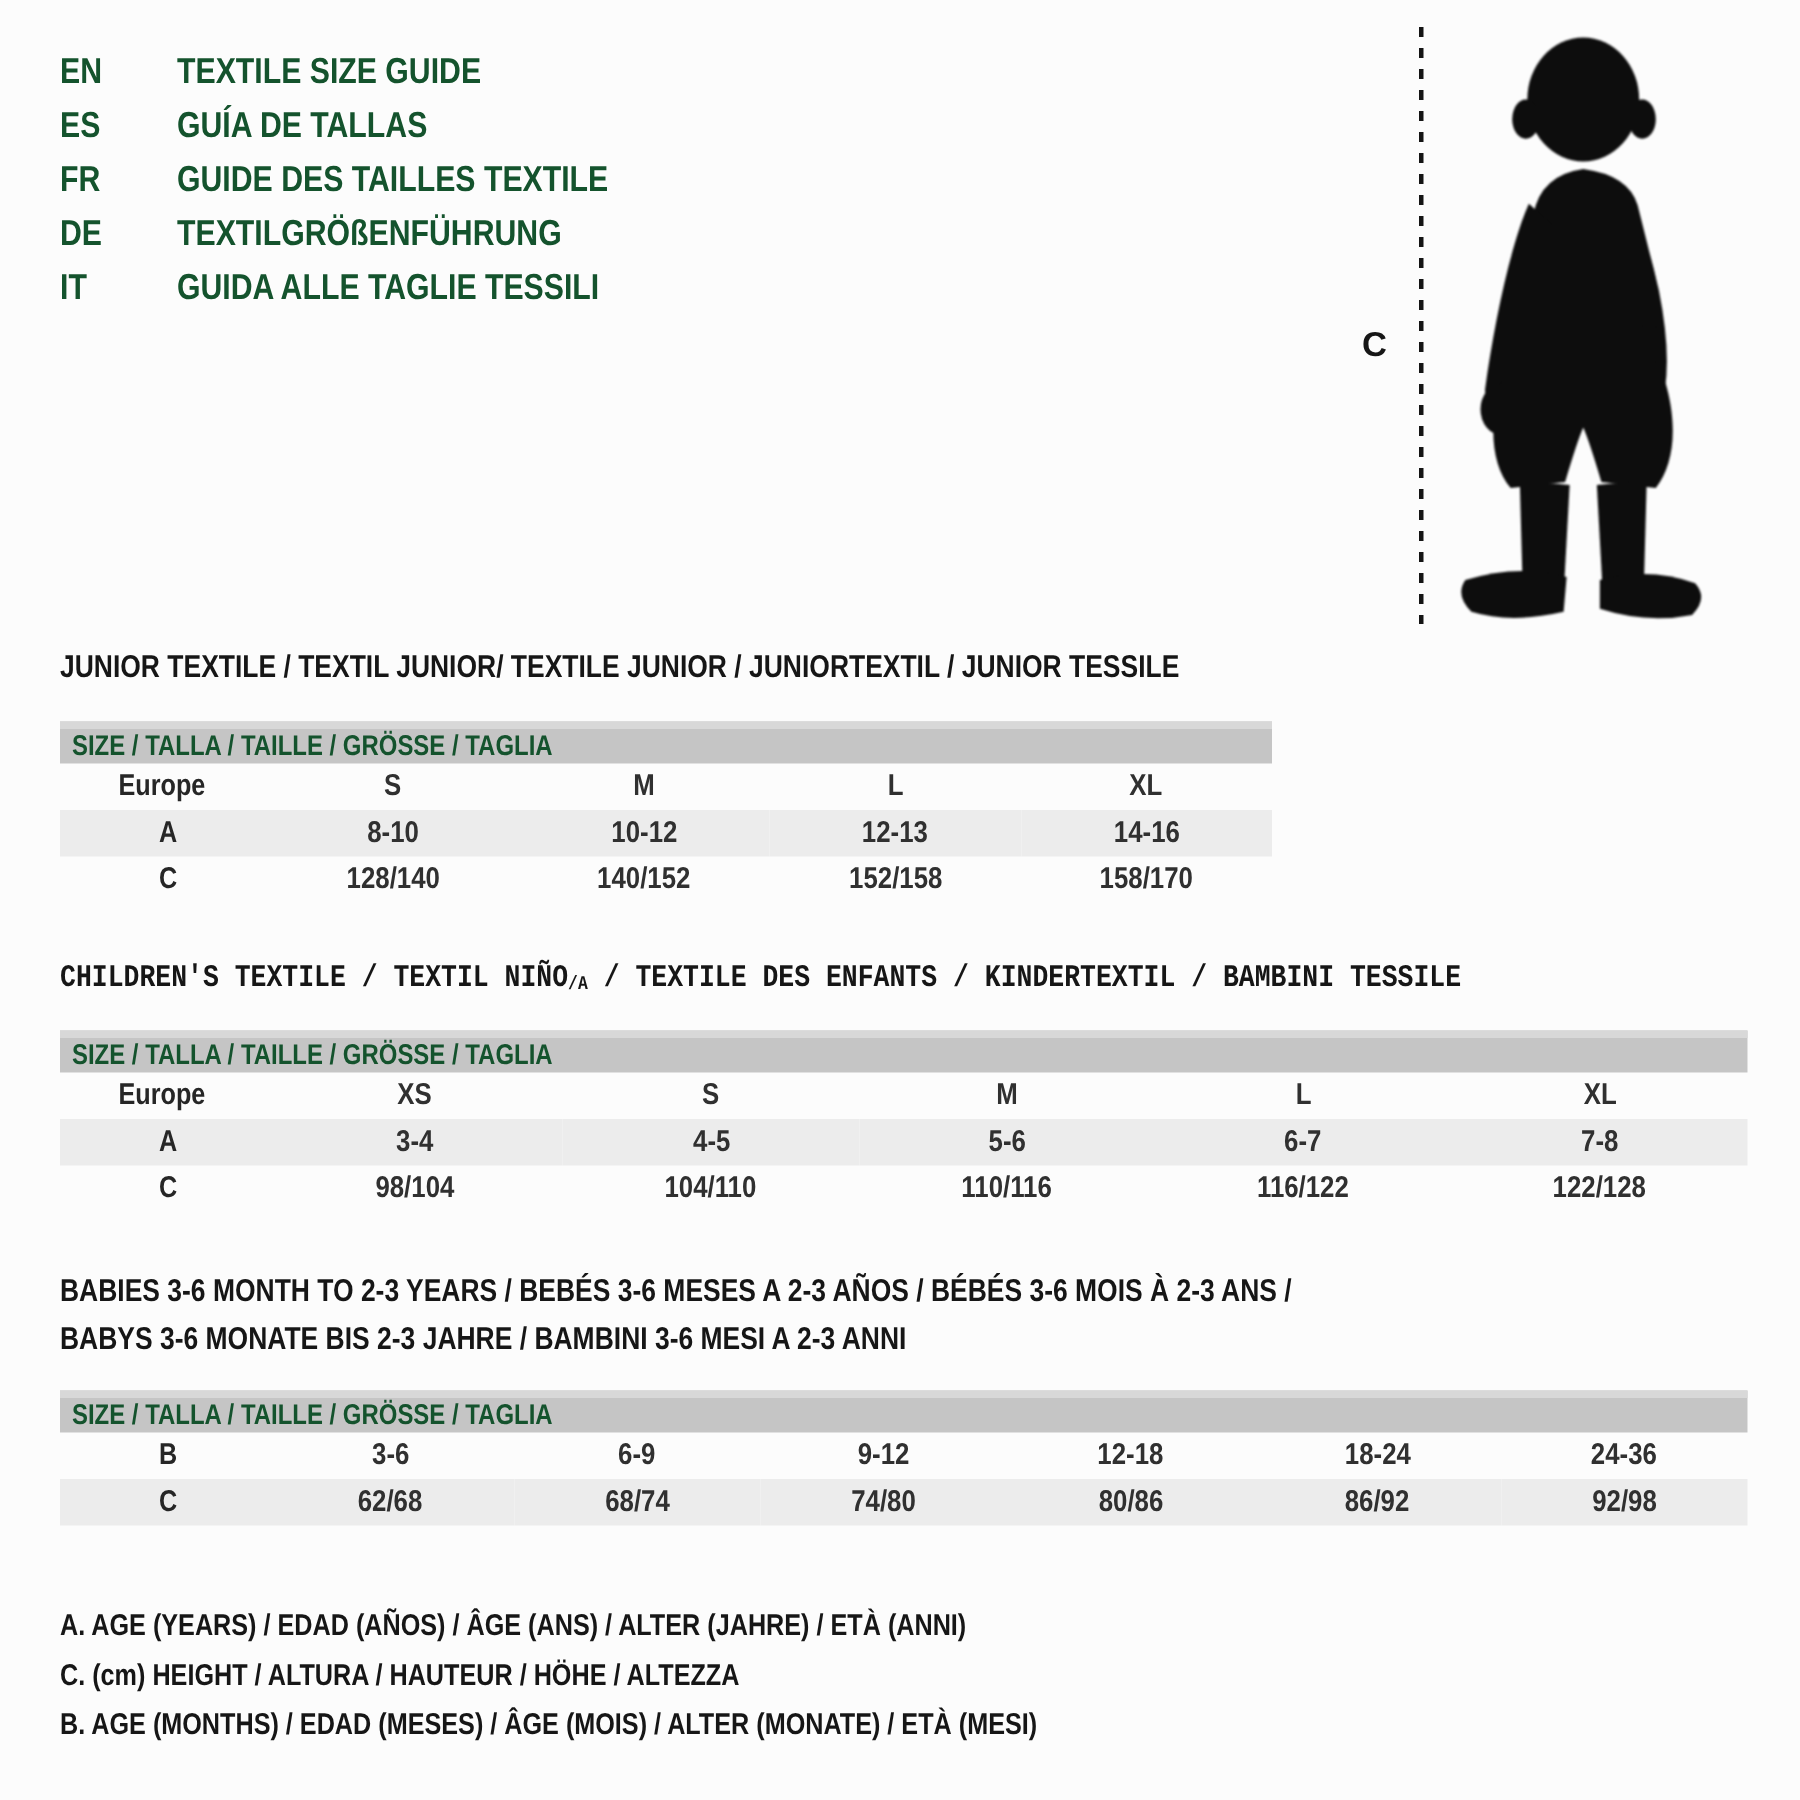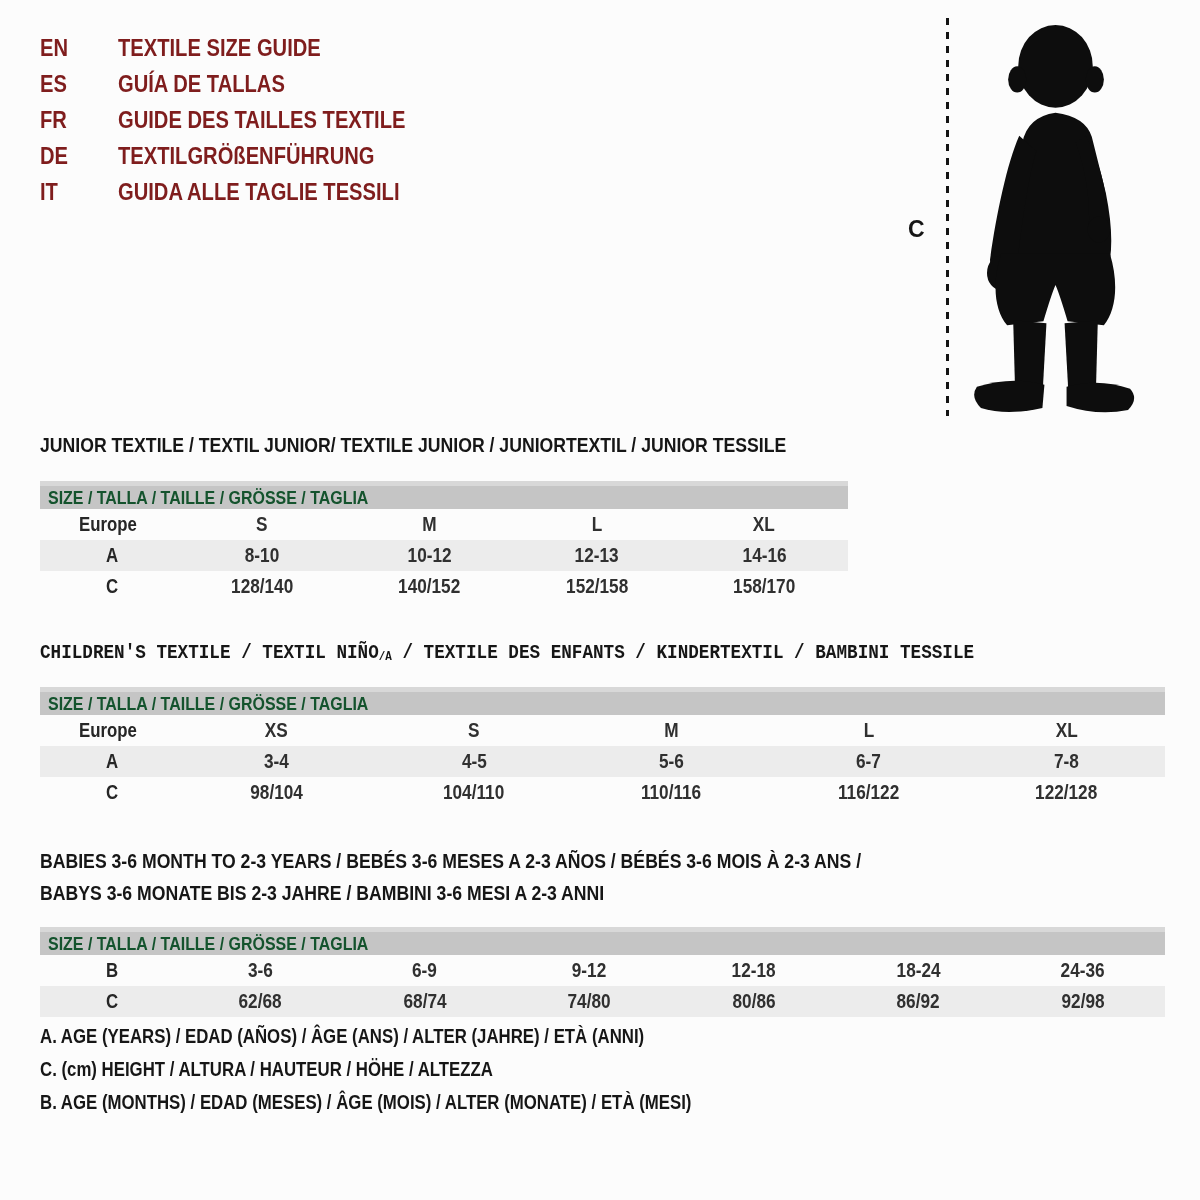--- a/index.html
+++ b/index.html
@@ -5,21 +5,21 @@
   html,body{margin:0;padding:0;}
   body{font-family:"Liberation Sans","DejaVu Sans",sans-serif;background:#ffffff;}
   .page{position:relative;width:1200px;height:1200px;background:#fcfcfc;overflow:hidden;color:#1c1c1c;}
 
   
   .cond{display:inline-block;transform:scaleX(.84);transform-origin:0 50%;white-space:nowrap;}
   .condc{display:inline-block;transform:scaleX(.86);transform-origin:50% 50%;white-space:nowrap;}
 
   
   .lang-header{position:absolute;top:30px;left:40px;}
-  .lang-row{height:36px;line-height:36px;font-weight:700;font-size:24px;color:#7f1d1d;}
+  .lang-row{height:36px;line-height:36px;font-weight:700;font-size:24px;color:#14532d;}
   .lang-code{width:78px;}
   .lang-title{white-space:nowrap;}
 
   
   .measure-line{position:absolute;left:946px;top:18px;width:3px;height:398px;
     background:repeating-linear-gradient(to bottom,#141414 0 7px,transparent 7px 14px);}
   .c-label{position:absolute;left:908px;top:216px;font-weight:700;font-size:23px;color:#161616;}
   .baby-svg{position:absolute;left:966px;top:22px;filter:blur(.6px);}
 
   
@@ -29,21 +29,21 @@
   
   .sizetable{position:absolute;left:40px;}
   .sizebar{height:23px;background:#c5c5c5;border-top:5px solid #d8d8d8;
     font-weight:700;font-size:19px;color:#14532d;line-height:23px;padding-left:8px;}
   table{border-collapse:collapse;table-layout:fixed;width:100%;}
   td{height:31px;padding:0;text-align:center;font-weight:700;font-size:20px;color:#303030;}
   td.rowlabel{width:130px;text-align:center;padding-left:8px;color:#262626;}
   tr.shaded{background:#ececec;}
 
   
-  .legend{position:absolute;left:40px;top:1020px;}
+  .legend{position:absolute;left:40px;top:1068px;}
   .legend-line{height:33px;line-height:33px;font-weight:700;font-size:20px;color:#161616;}
 </style>
 </head>
 <body>
 
 <div class="page">
 
   <div class="lang-header">
     <div class="lang-row">
       <span class="lang-code cond">EN</span><span class="lang-title cond">TEXTILE SIZE GUIDE</span>

